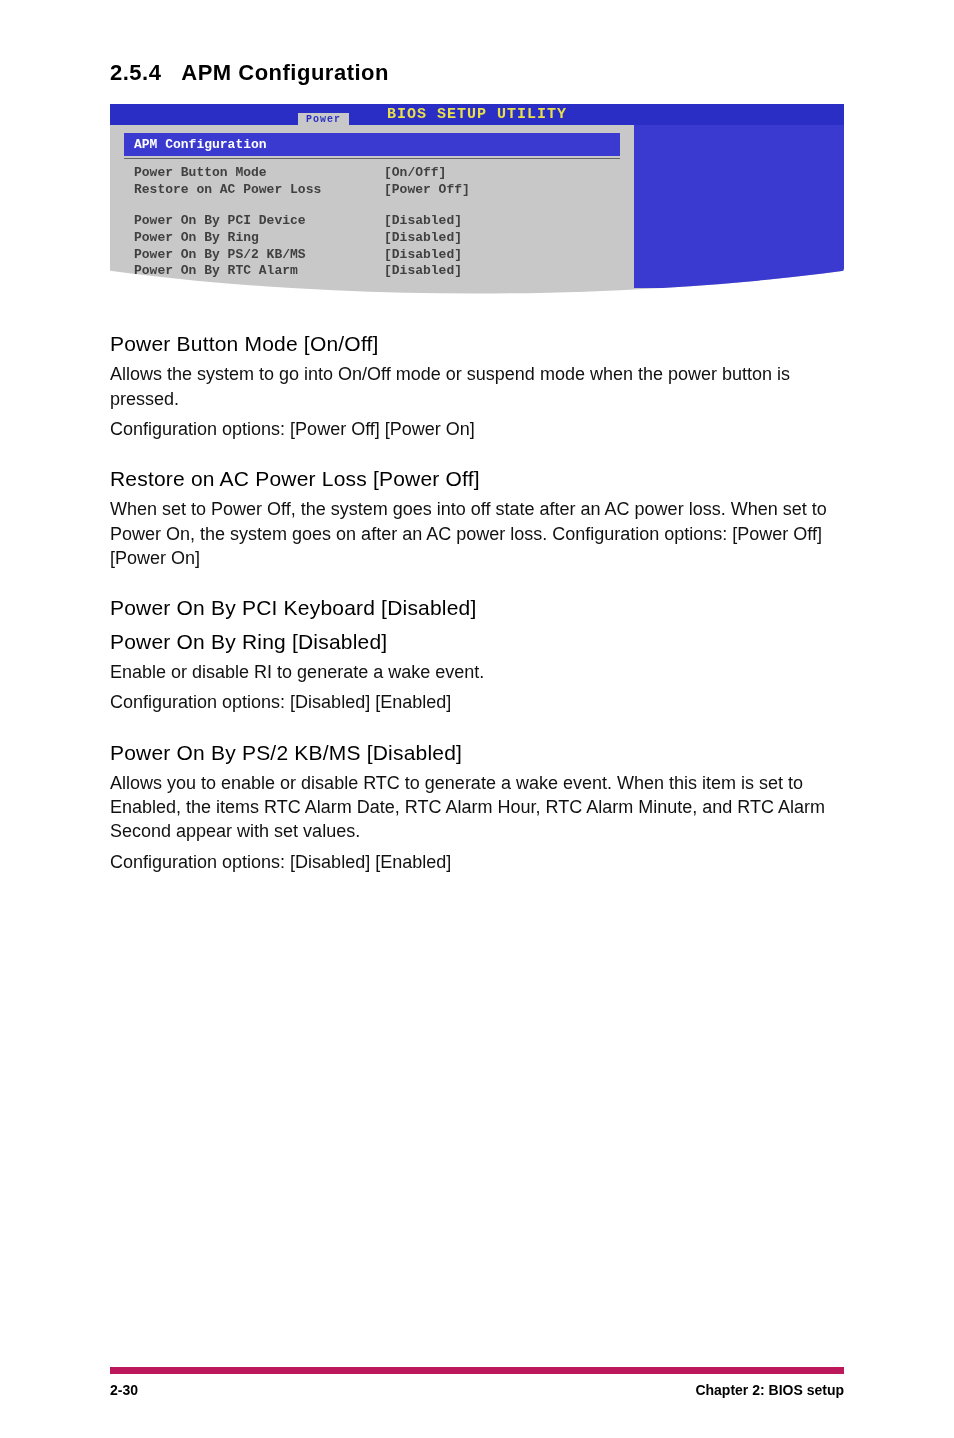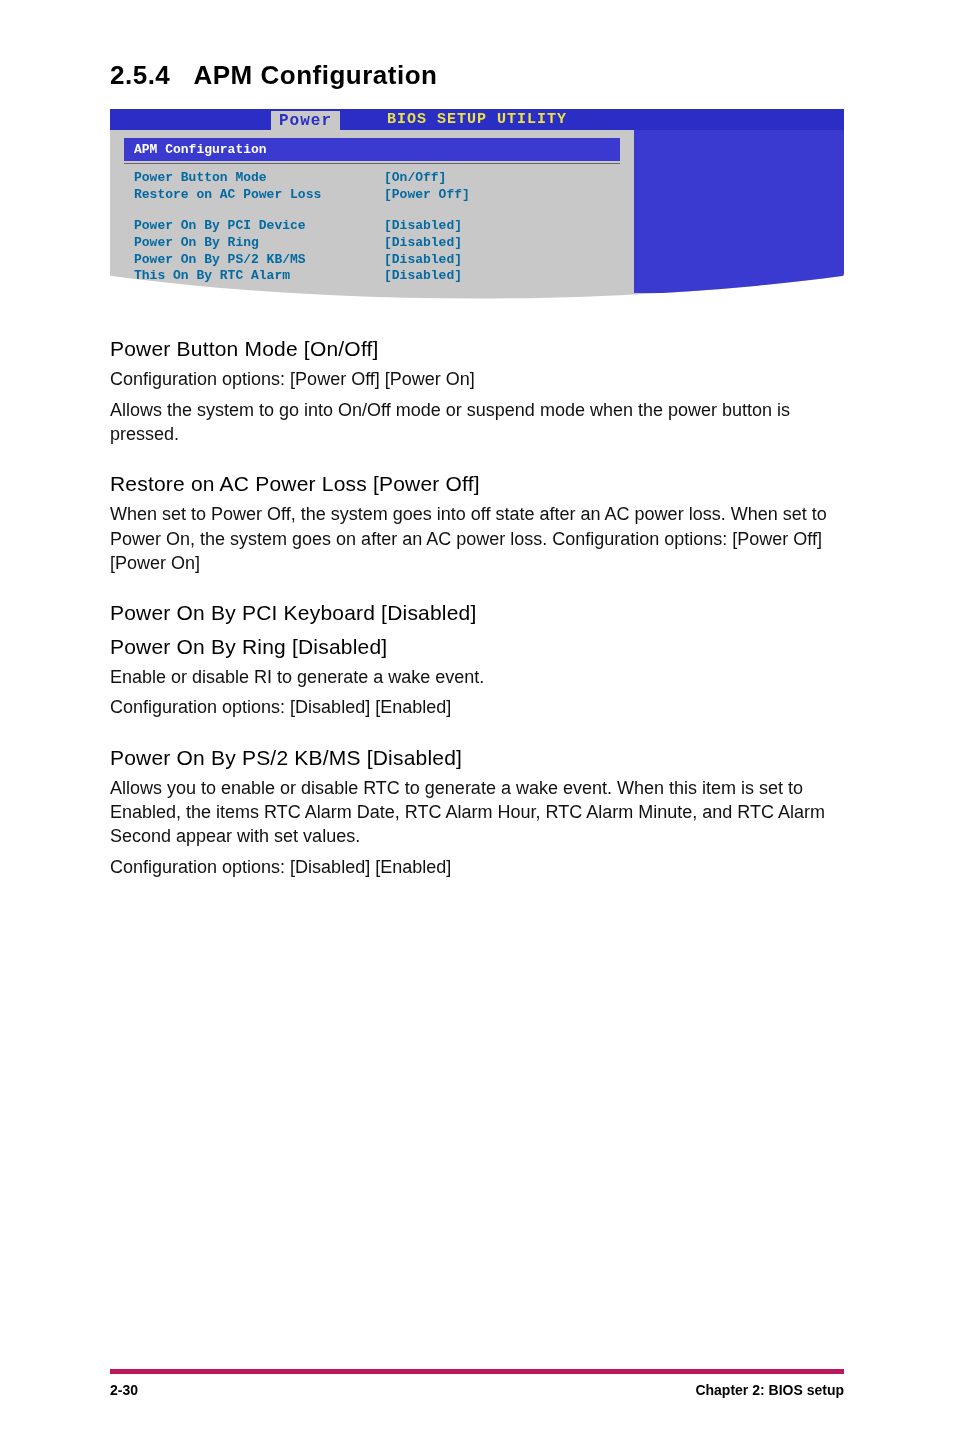--- a/index.html
+++ b/index.html
@@ -14,21 +14,21 @@
       min-height: 1438px;
       padding: 60px 110px 40px 110px;
       position: relative;
       display: flex;
       flex-direction: column;
     }
     .content-area {
       flex: 1;
     }
     h1.section-title {
-      font-size: 26px;
+      font-size: 22px;
       font-weight: bold;
       letter-spacing: 0.5px;
       margin-bottom: 18px;
       color: #000;
     }
     .bios-box {
       width: 100%;
       margin-bottom: 30px;
       background: #fff;
       border-radius: 0 0 60% 60% / 0 0 10px 10px;
@@ -41,26 +41,26 @@
       font-family: "Courier New", monospace;
       font-size: 15px;
       font-weight: bold;
       text-align: center;
       padding: 2px 0;
       position: relative;
       letter-spacing: 1px;
     }
     .bios-tab {
       position: absolute;
-      left: 161px;
+      left: 188px;
       bottom: 0;
       background: #c8c8c8;
       color: #2b2ec5;
       font-family: "Courier New", monospace;
-      font-size: 16px;
+      font-size: 10px;
       font-weight: bold;
       padding: 1px 8px 0 8px;
     }
     .bios-content-wrap {
       display: flex;
       background: #c8c8c8;
       border-bottom-left-radius: 50% 20px;
       border-bottom-right-radius: 50% 20px;
       clip-path: ellipse(100% 95% at 50% 0%);
       padding-bottom: 14px;
@@ -87,21 +87,21 @@
     .bios-divider {
       border: none;
       border-top: 1px solid #666;
       margin: 2px 0 6px 0;
     }
     .bios-row {
       display: flex;
       font-family: "Courier New", monospace;
       font-size: 13px;
       font-weight: bold;
-      color: #0369a1;
+      color: #404040;
       padding: 0 10px;
       line-height: 1.3;
     }
     .bios-label {
       width: 250px;
       flex-shrink: 0;
     }
     .bios-value {
       flex: 1;
     }
@@ -119,21 +119,21 @@
       font-size: 18px;
       line-height: 1.35;
       color: #111;
       margin-bottom: 6px;
     }
     p.body-text + h2.subheading,
     .spacer-before-heading {
       margin-top: 26px;
     }
     .footer {
-      border-top: 5px solid #be185d;
+      border-top: 7px solid #be185d;
       padding-top: 8px;
       display: flex;
       justify-content: space-between;
       font-size: 14px;
       font-weight: bold;
       margin-top: auto;
       align-items: center;
     }
   </style>
 </head>
@@ -169,31 +169,31 @@
         </div>
         <div class="bios-row">
           <span class="bios-label">Power On By Ring</span>
           <span class="bios-value">[Disabled]</span>
         </div>
         <div class="bios-row">
           <span class="bios-label">Power On By PS/2 KB/MS</span>
           <span class="bios-value">[Disabled]</span>
         </div>
         <div class="bios-row">
-          <span class="bios-label">This On By RTC Alarm</span>
+          <span class="bios-label">Power On By RTC Alarm</span>
           <span class="bios-value">[Disabled]</span>
         </div>
       </div>
       <div class="bios-right"></div>
     </div>
   </div>
 
   <h2 class="subheading">Power Button Mode [On/Off]</h2>
+  <p class="body-text">Allows the system to go into On/Off mode or suspend mode when the power button is pressed.</p>
   <p class="body-text">Configuration options: [Power Off] [Power On]</p>
-  <p class="body-text">Allows the system to go into On/Off mode or suspend mode when the power button is pressed.</p>
 
   <h2 class="subheading spacer-before-heading">Restore on AC Power Loss [Power Off]</h2>
   <p class="body-text">When set to Power Off, the system goes into off state after an AC power loss. When set to Power On, the system goes on after an AC power loss. Configuration options: [Power Off] [Power On]</p>
 
   <h2 class="subheading spacer-before-heading">Power On By PCI Keyboard [Disabled]</h2>
 
   <h2 class="subheading spacer-before-heading">Power On By Ring [Disabled]</h2>
   <p class="body-text">Enable or disable RI to generate a wake event.</p>
   <p class="body-text">Configuration options: [Disabled] [Enabled]</p>
 

